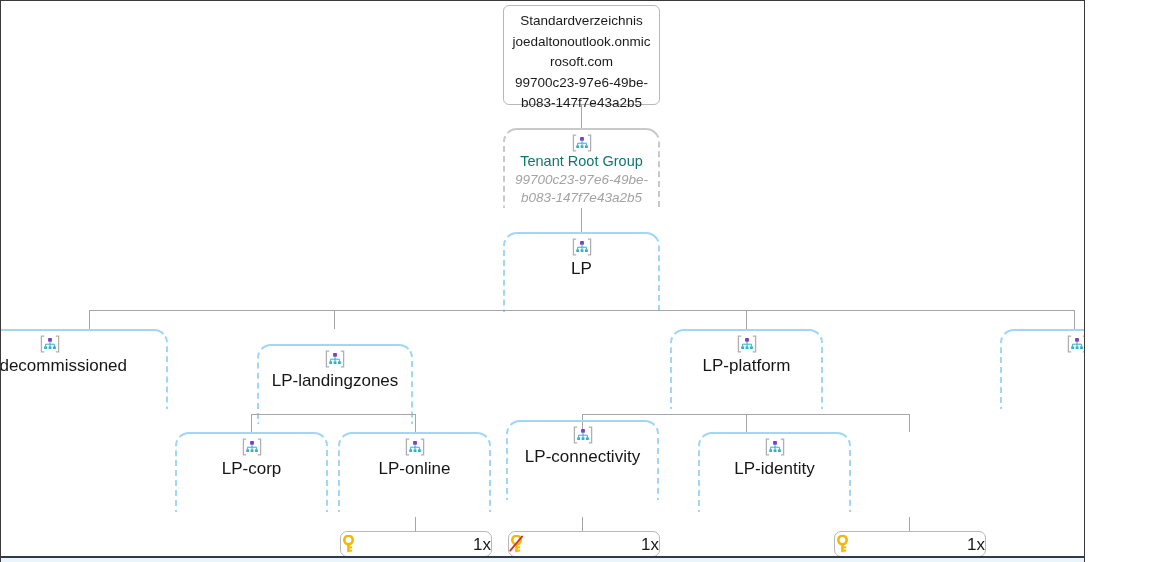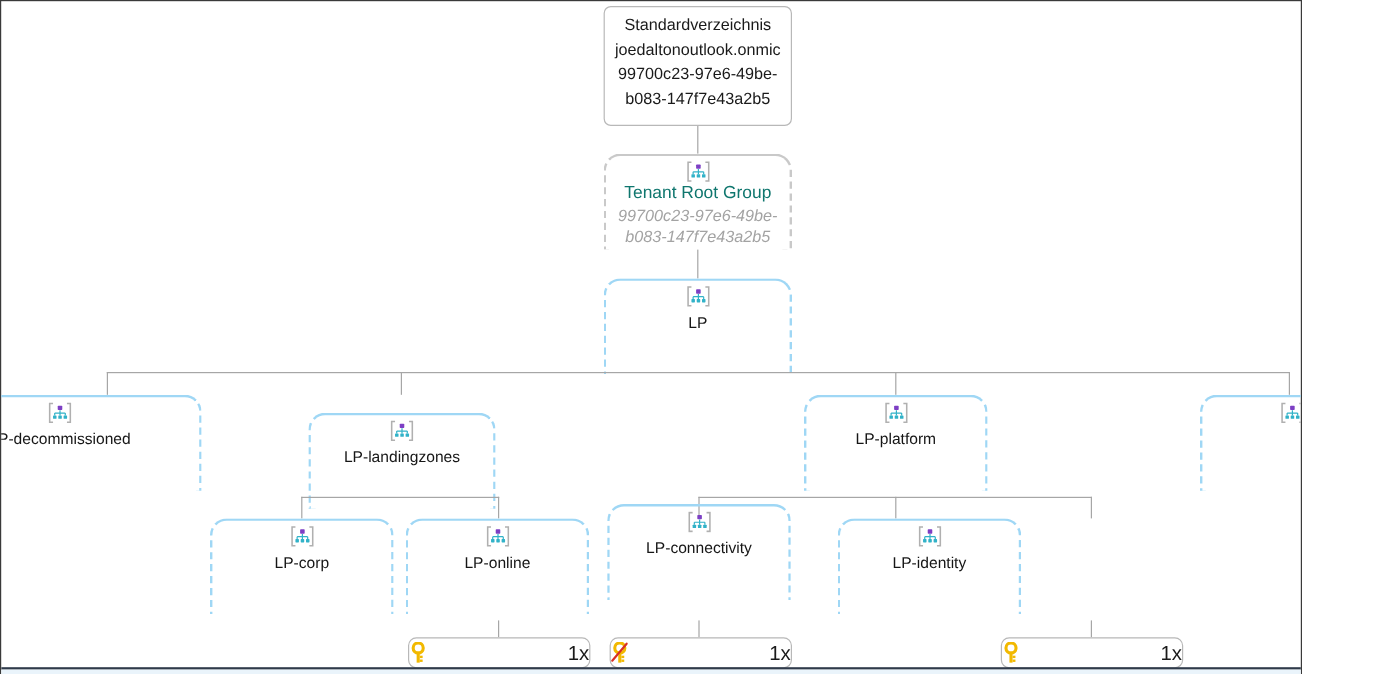--- a/index.html
+++ b/index.html
@@ -91,21 +91,21 @@
     display: flex;
     justify-content: center;
     height: 20px;
   }
   .mg .mg-label {
     position: absolute;
     top: 26px;
     left: 0;
     right: 0;
     text-align: center;
-    font-size: 13px;
+    font-size: 17px;
     line-height: 22px;
     color: #161616;
     white-space: nowrap;
   }
   .mg.root .mg-label {
     font-size: 14.5px;
     line-height: 19px;
     color: #0f766e;
     top: 24px;
   }
@@ -144,20 +144,21 @@
   .sub-pill .count { line-height: 1; }
 </style>
 </head>
 <body>
 
 <div id="canvas">
 
   <div class="dir-box" style="left:502px; top:4px; width:157px; height:100px;">
     <div>Standardverzeichnis</div>
     <div>joedaltonoutlook.onmic</div>
+    <div>rosoft.com</div>
     <div>99700c23-97e6-49be-</div>
     <div>b083-147f7e43a2b5</div>
   </div>
 
   <div class="ln v" style="left:580px; top:104px; height:23px;"></div>
 
   <div class="mg root" style="left:502px; top:127px; width:157px; height:80px;">
     <div class="frame"></div>
     <div class="ico">
       <svg width="22" height="18" viewBox="0 0 22 18" aria-hidden="true">

